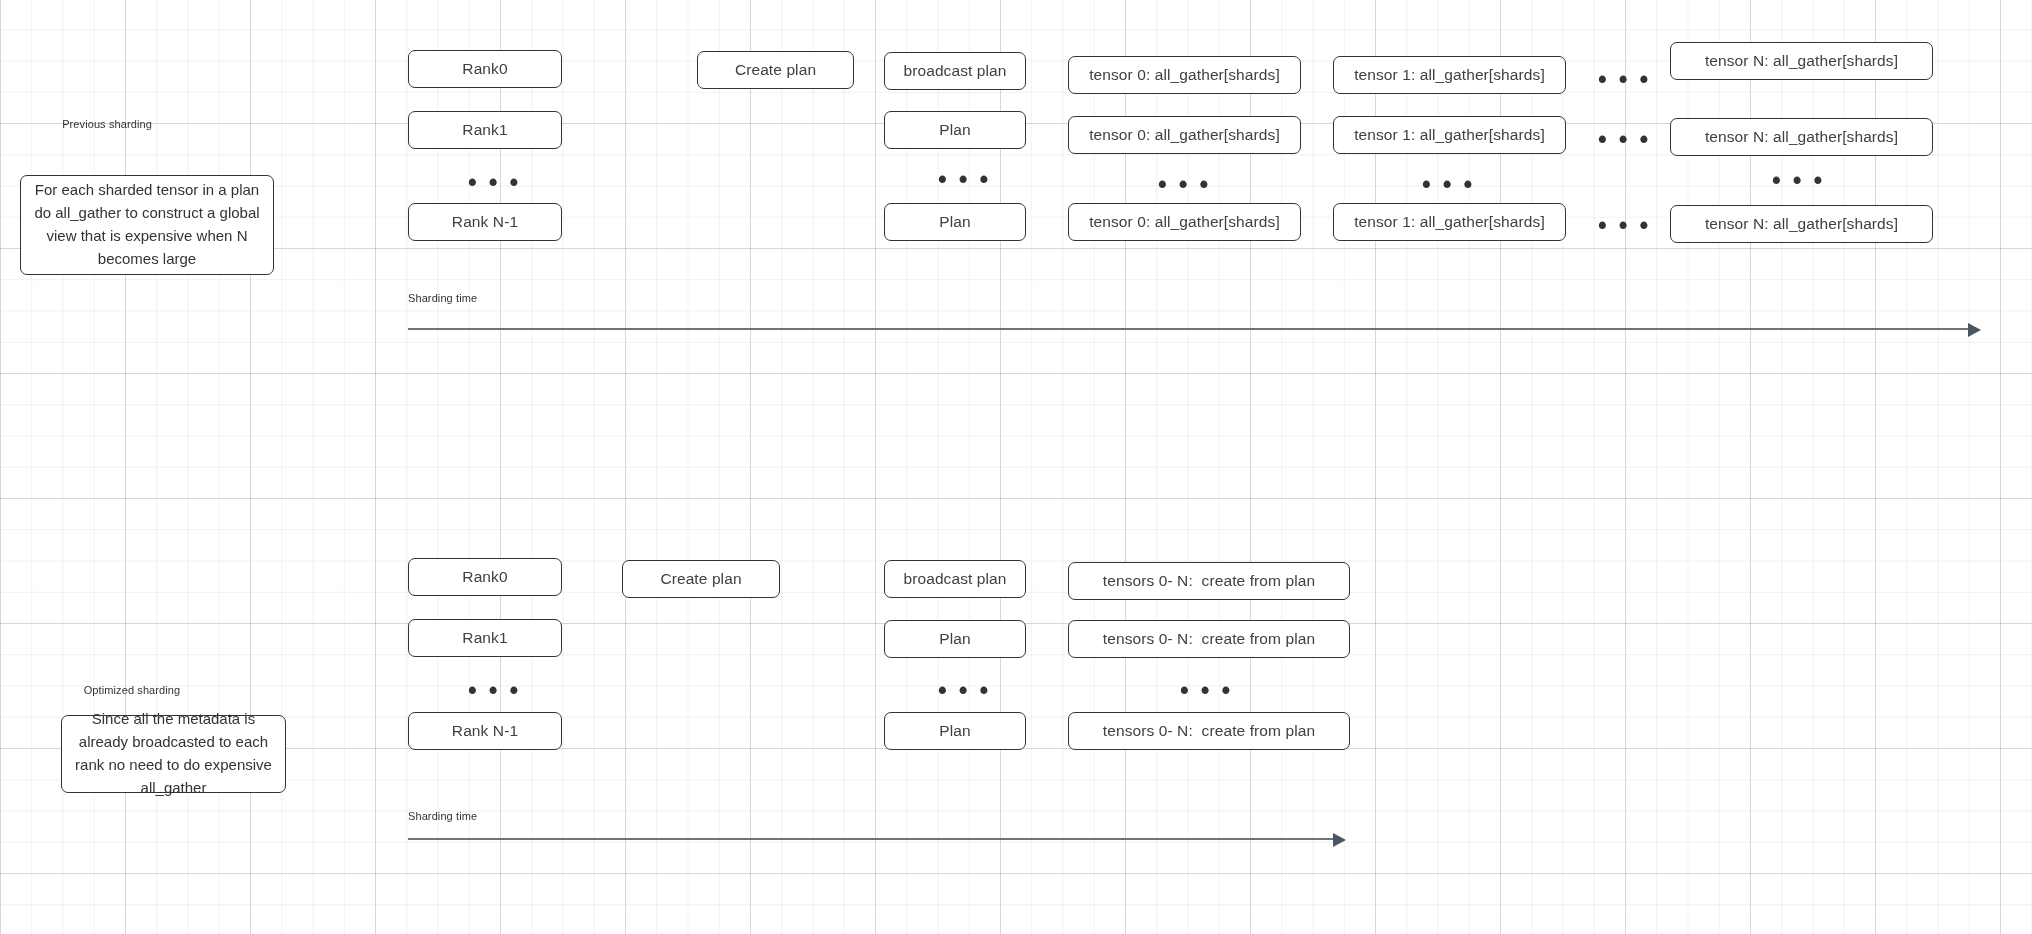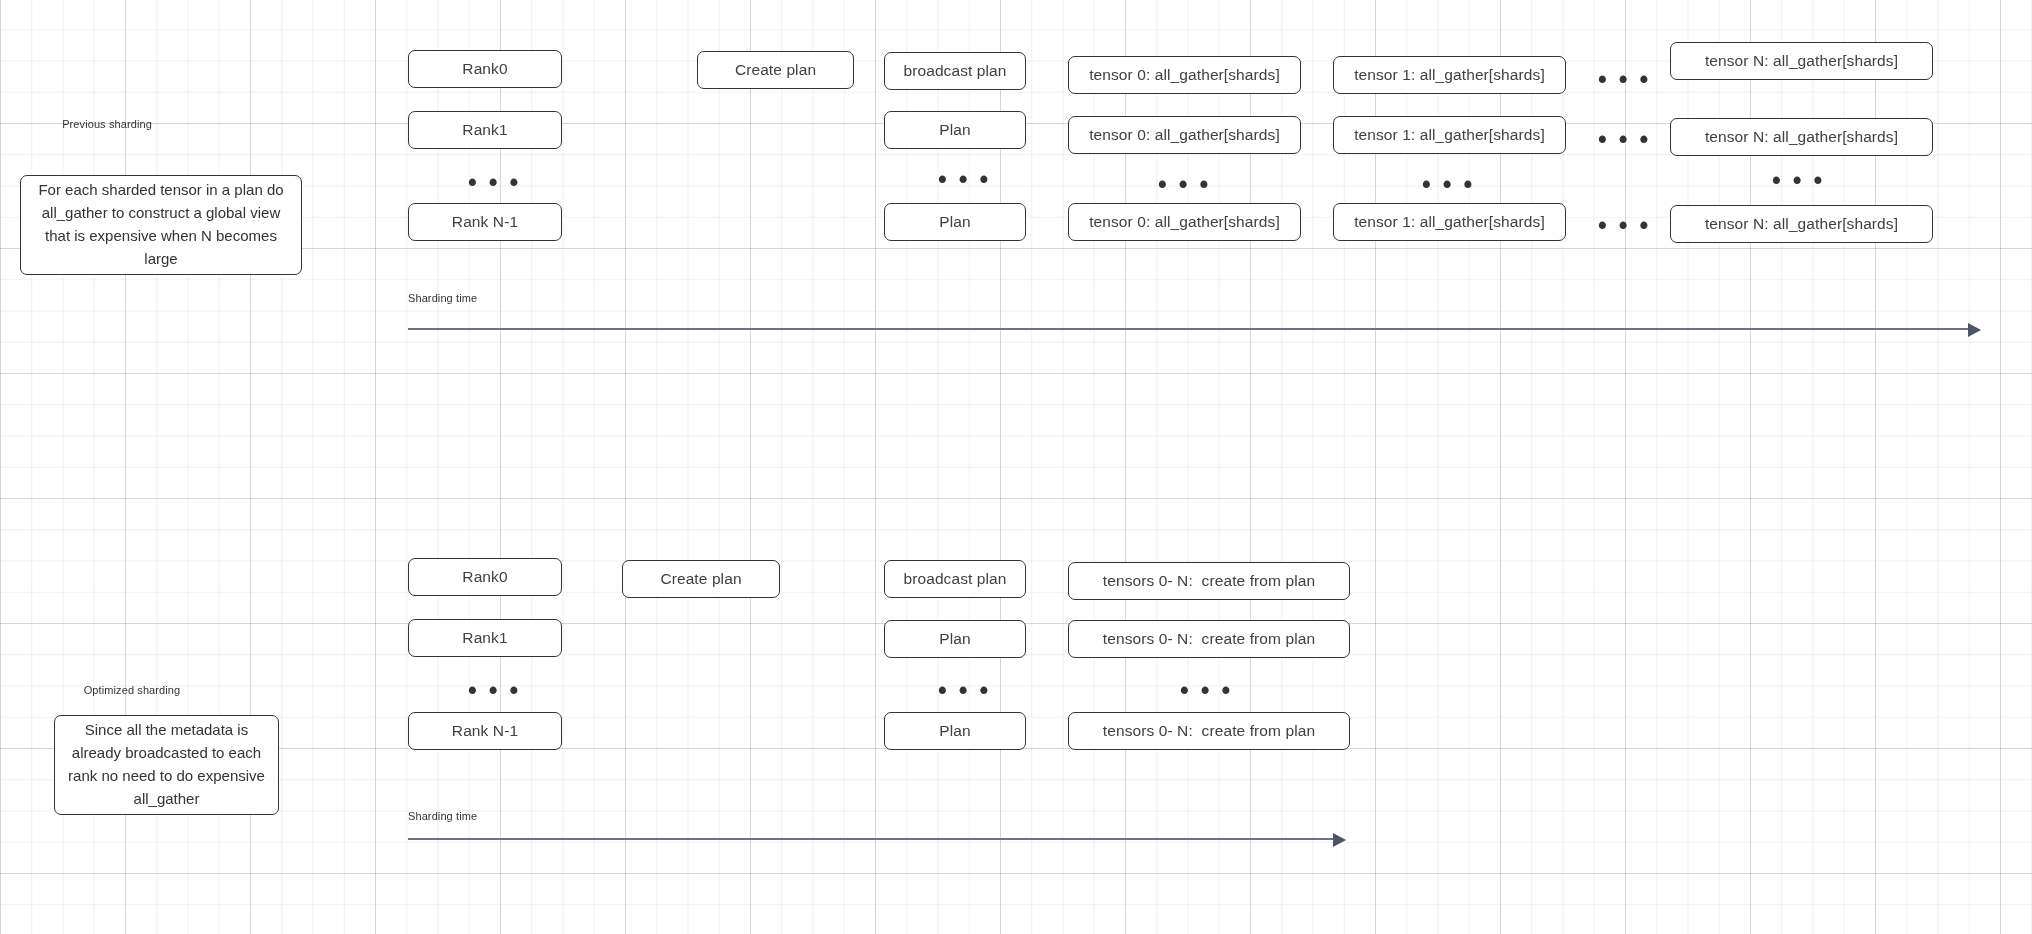--- a/index.html
+++ b/index.html
@@ -96,21 +96,21 @@
     border-left: 13px solid #4b5563;
   }
 </style>
 </head>
 <body>
 
 <div id="canvas">
 
   <div class="label" style="left:32px; top:118px; width:150px;">Previous sharding</div>
 
-  <div class="note" style="left:20px; top:175px; width:282px; height:100px;">For each sharded tensor in a plan do all_gather to construct a global view that is expensive when N becomes large</div>
+  <div class="note" style="left:20px; top:175px; width:254px; height:100px;">For each sharded tensor in a plan do all_gather to construct a global view that is expensive when N becomes large</div>
 
   <div class="node" style="left:408px; top:50px; width:154px; height:38px;">Rank0</div>
   <div class="node" style="left:408px; top:111px; width:154px; height:38px;">Rank1</div>
   <div class="dots" style="left:468px; top:170px;">• • •</div>
   <div class="node" style="left:408px; top:203px; width:154px; height:38px;">Rank N-1</div>
 
   <div class="node" style="left:697px; top:51px; width:157px; height:38px;">Create plan</div>
 
   <div class="node" style="left:884px; top:52px; width:142px; height:38px;">broadcast plan</div>
   <div class="node" style="left:884px; top:111px; width:142px; height:38px;">Plan</div>
@@ -135,21 +135,21 @@
   <div class="node" style="left:1670px; top:118px; width:263px; height:38px;">tensor N: all_gather[shards]</div>
   <div class="dots" style="left:1772px; top:168px;">• • •</div>
   <div class="node" style="left:1670px; top:205px; width:263px; height:38px;">tensor N: all_gather[shards]</div>
 
   <div class="label" style="left:408px; top:292px; width:120px; text-align:left;">Sharding time</div>
   <div class="axis" style="left:408px; top:328px; width:1563px;"></div>
   <div class="axis-head" style="left:1968px; top:323px;"></div>
 
   <div class="label" style="left:52px; top:660px; width:160px;margin-top:24px;">Optimized sharding</div>
 
-  <div class="note" style="left:54px; top:715px; width:225px; height:100px;">Since all the metadata is already broadcasted to each rank no need to do expensive all_gather</div>
+  <div class="note" style="left:61px; top:715px; width:225px; height:78px;">Since all the metadata is already broadcasted to each rank no need to do expensive all_gather</div>
 
   <div class="node" style="left:408px; top:558px; width:154px; height:38px;">Rank0</div>
   <div class="node" style="left:408px; top:619px; width:154px; height:38px;">Rank1</div>
   <div class="dots" style="left:468px; top:678px;">• • •</div>
   <div class="node" style="left:408px; top:712px; width:154px; height:38px;">Rank N-1</div>
 
   <div class="node" style="left:622px; top:560px; width:158px; height:38px;">Create plan</div>
 
   <div class="node" style="left:884px; top:560px; width:142px; height:38px;">broadcast plan</div>
   <div class="node" style="left:884px; top:620px; width:142px; height:38px;">Plan</div>

